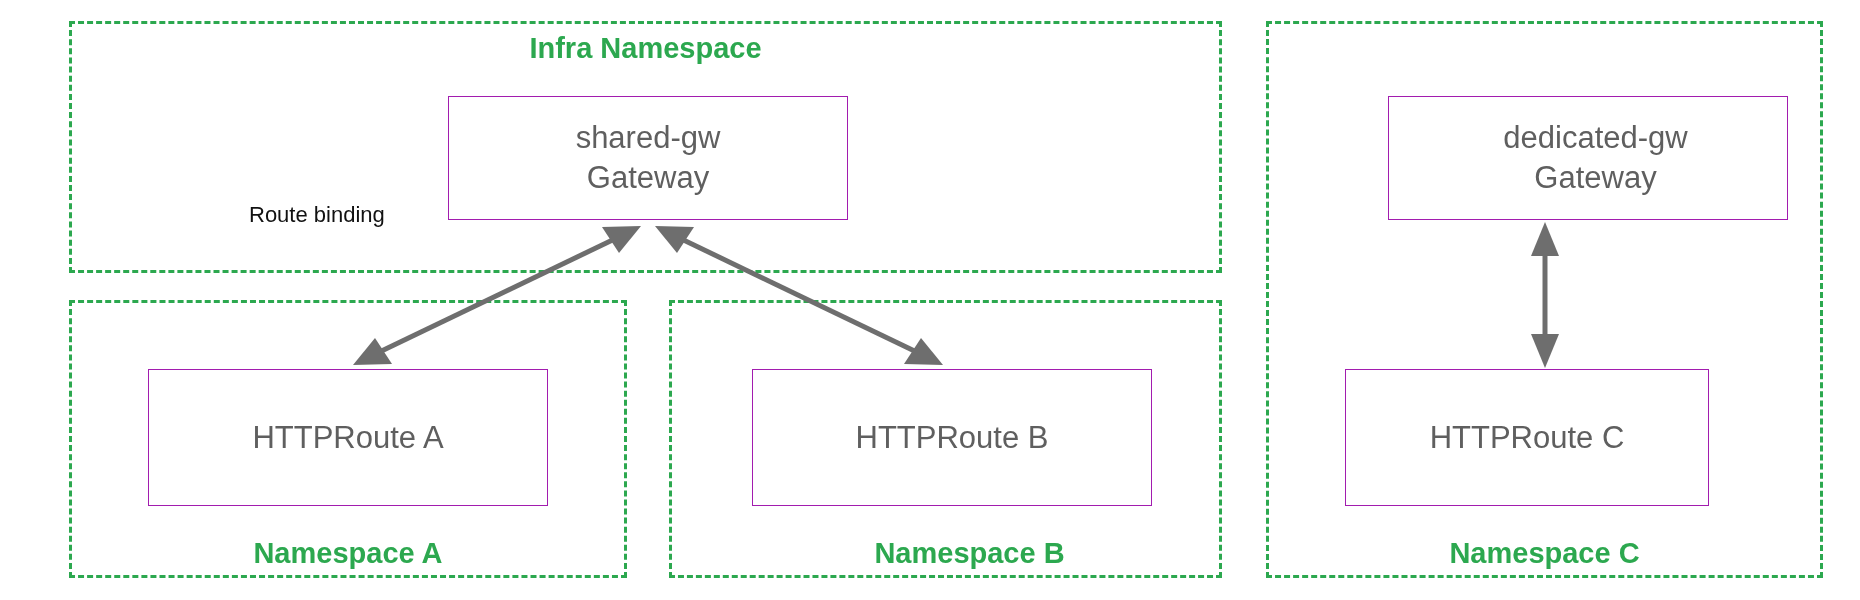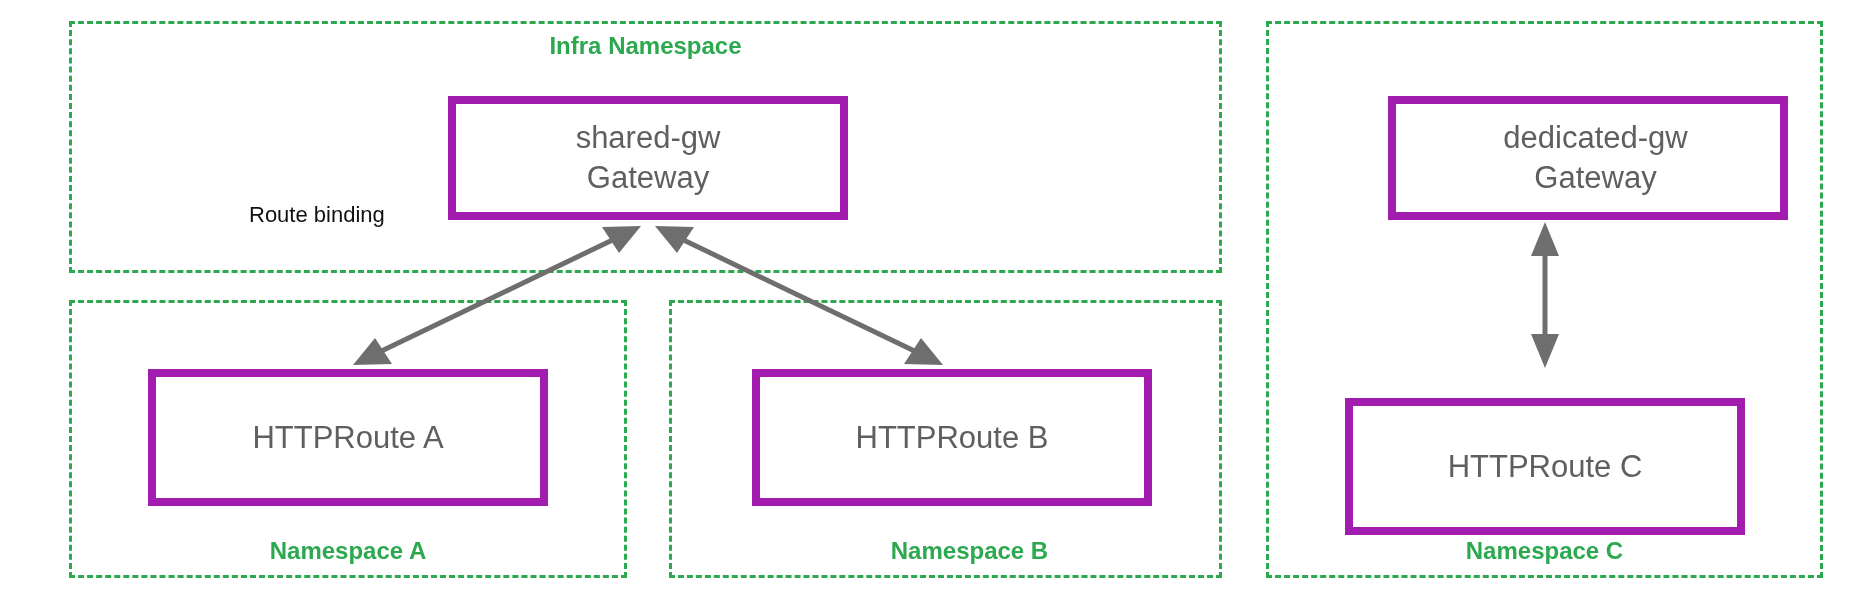--- a/index.html
+++ b/index.html
@@ -23,31 +23,31 @@
     position: absolute;
     box-sizing: border-box;
     border: 3px dashed #2ca84f;
     background: transparent;
   }
 
   .ns-title {
     position: absolute;
     color: #2ca84f;
     font-weight: bold;
-    font-size: 24px;
+    font-size: 29px;
     white-space: nowrap;
     text-align: center;
     line-height: 1;
   }
 
   
   .node {
     position: absolute;
     box-sizing: border-box;
-    border: 8px solid #a21caf;
+    border: 1px solid #a21caf;
     background: #ffffff;
     color: #5f5f5f;
     font-size: 31px;
     line-height: 1.28;
     display: flex;
     align-items: center;
     justify-content: center;
     text-align: center;
     white-space: pre-line;
   }
@@ -100,21 +100,21 @@
   <div class="node" style="left:448px; top:96px; width:400px; height:124px;">shared-gw
 Gateway</div>
 
   <div class="node" style="left:1388px; top:96px; width:400px; height:124px;padding-left:15px;">dedicated-gw
 Gateway</div>
 
   <div class="node" style="left:148px; top:369px; width:400px; height:137px;text-align:right;">HTTPRoute A</div>
 
   <div class="node" style="left:752px; top:369px; width:400px; height:137px;">HTTPRoute B</div>
 
-  <div class="node" style="left:1345px; top:369px; width:400px; height:137px;margin-top:29px;">HTTPRoute C</div>
+  <div class="node" style="left:1345px; top:369px; width:364px; height:137px;">HTTPRoute C</div>
 
   <svg id="connectors" viewBox="0 0 1860 600">
 
     <g>
       <line class="edge" x1="369" y1="357" x2="625" y2="234"></line>
 
       <polygon class="head" points="641,226 602,227 619,253"></polygon>
 
       <polygon class="head" points="353,365 392,364 375,338"></polygon>
     </g>

